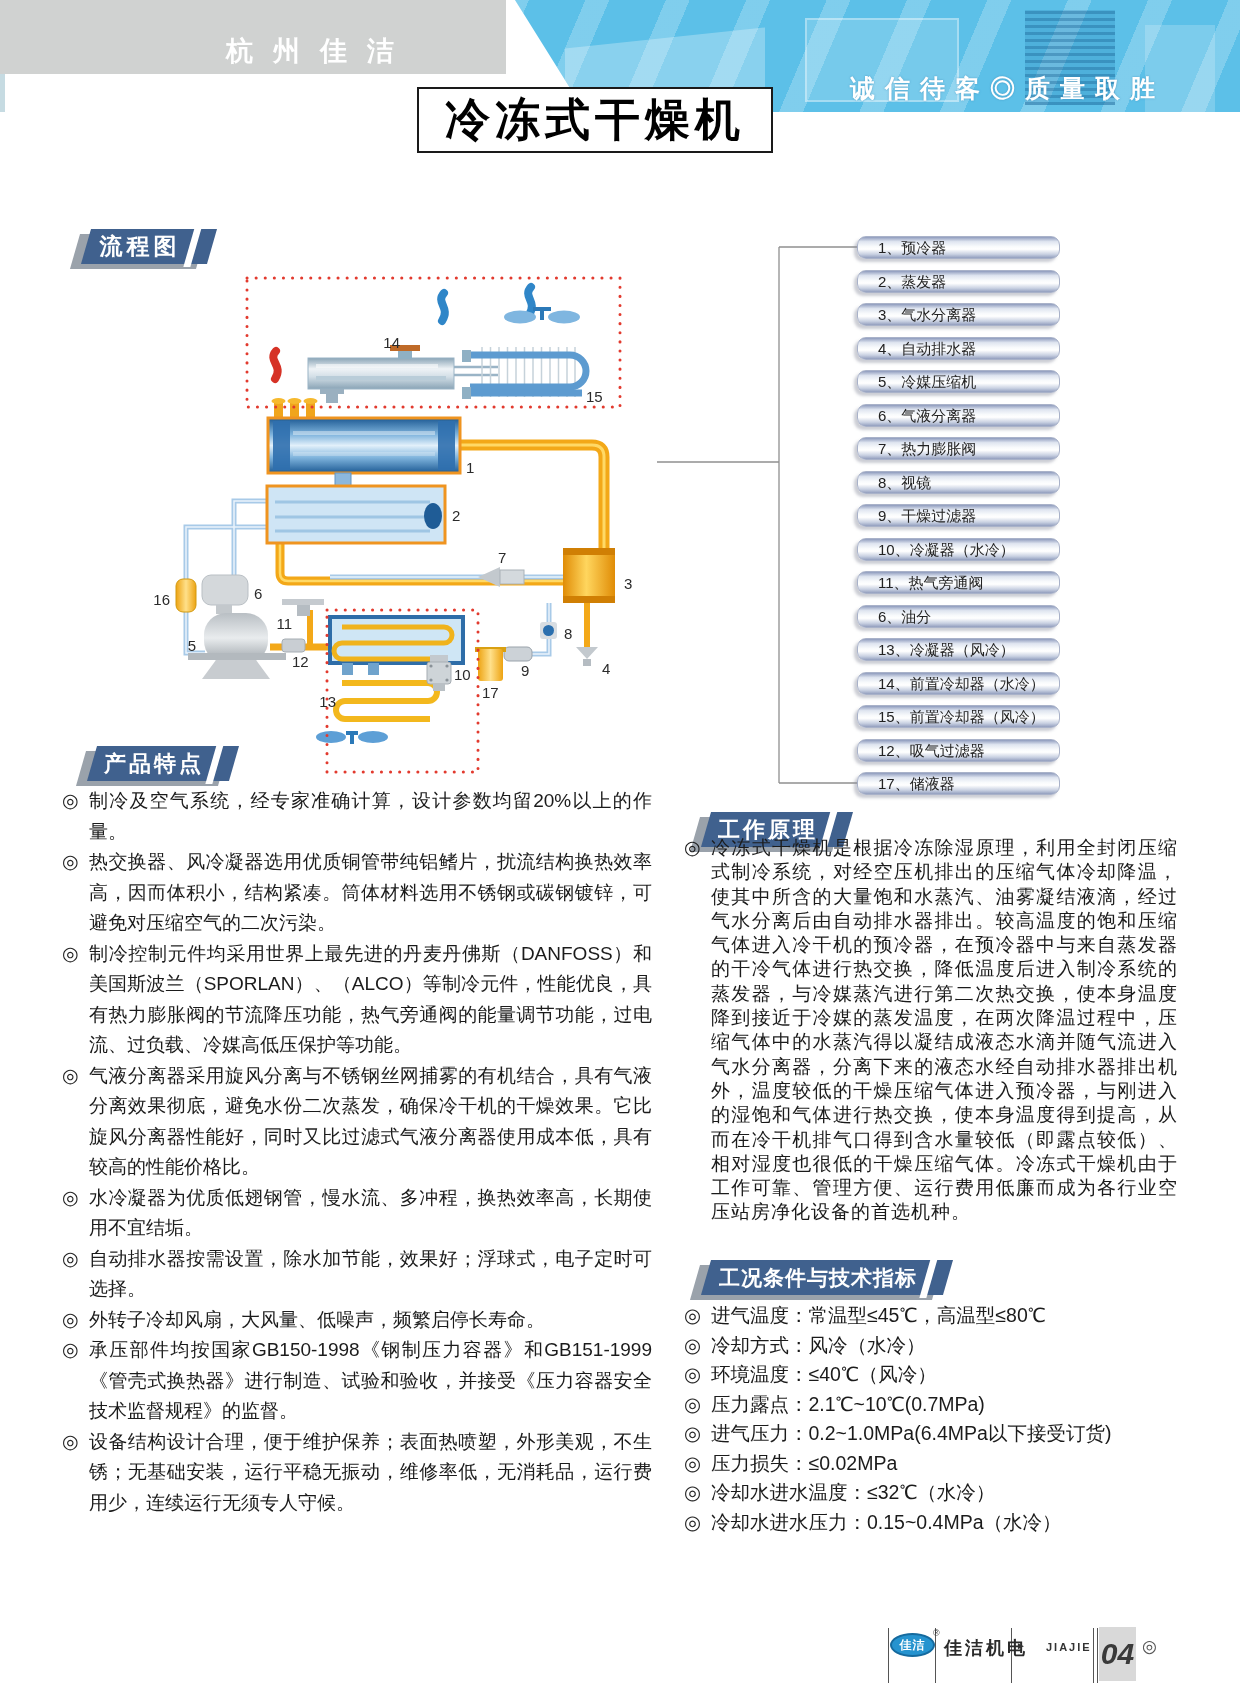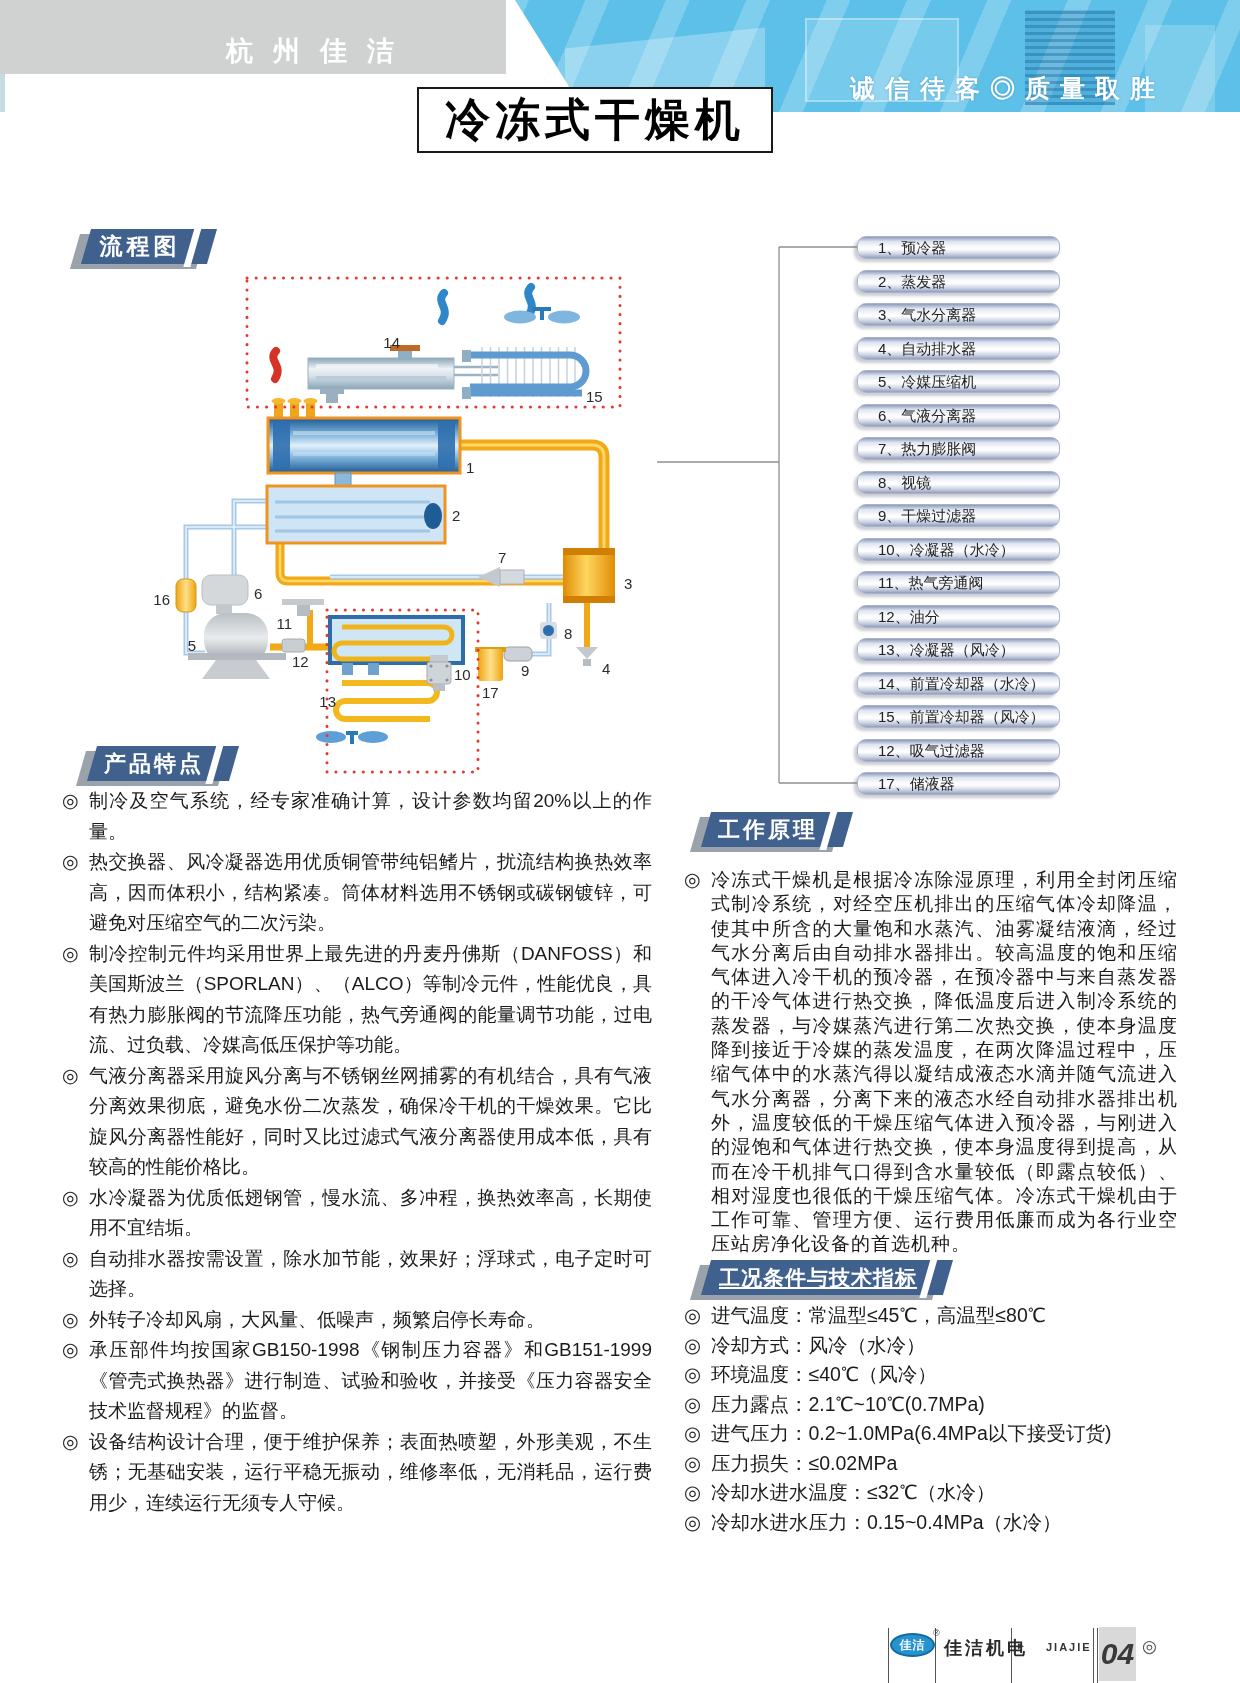--- a/index.html
+++ b/index.html
@@ -39,21 +39,21 @@
   .bar{position:absolute;left:857px;width:203px;height:23px;
        background:linear-gradient(180deg,#8e9bbd 0%,#dfe5f0 22%,#f8fafc 45%,#ffffff 58%,#c9d1e2 82%,#929ebe 100%);
        border:1px solid #a9b2c9;border-radius:9px;box-shadow:-3px 3px 3px rgba(140,145,160,.45);
        font-size:15px;color:#222;line-height:22px;padding-left:20px;box-sizing:border-box;white-space:nowrap;}
 
   
   .blist{position:absolute;list-style:none;margin:0;padding:0;color:#1b1b1b;}
   .blist li{position:relative;padding-left:27px;text-align:justify;}
   .blist li::before{content:"◎";position:absolute;left:0;top:0;color:#222;}
   #features-list{left:62px;top:786px;width:590px;font-size:19px;line-height:30.5px;}
-  #principle-text{left:684px;top:868px;width:494px;font-size:19px;line-height:24.3px;letter-spacing:1px;
+  #principle-text{left:684px;top:836px;width:494px;font-size:19px;line-height:24.3px;letter-spacing:1px;
                   color:#1b1b1b;text-align:justify;position:absolute;padding-left:27px;box-sizing:border-box;}
   #principle-text::before{content:"◎";position:absolute;left:0;top:0;}
   #specs-list{left:684px;top:1301px;width:505px;font-size:19.5px;line-height:29.5px;}
 
   
   .fline{position:absolute;top:1628px;width:1px;height:55px;background:#555;}
   #page-box{left:1099px;top:1627px;width:37px;height:54px;background:#d9d9d9;display:flex;align-items:center;justify-content:center;}
   #page-box span{font-size:30px;font-style:italic;font-weight:bold;color:#3a3a3a;}
   #logo{left:890px;top:1633px;width:45px;height:24px;background:#2593cf;border:2px solid #156a9e;border-radius:50%;
         display:flex;align-items:center;justify-content:center;box-sizing:border-box;}
@@ -101,21 +101,21 @@
   <div class="hdr" style="left:706px;top:812px;width:142px;">
     <div class="accent"></div>
     <div class="bg"></div>
     <div class="slash"></div>
     <div class="txt" style="font-size:22px;letter-spacing:3px;">工作原理</div>
   </div>
   <div class="hdr" style="left:706px;top:1260px;width:242px;">
     <div class="accent"></div>
     <div class="bg"></div>
     <div class="slash"></div>
-    <div class="txt" style="font-size:21px;letter-spacing:1px;text-decoration:underline;">工况条件与技术指标</div>
+    <div class="txt" style="font-size:21px;letter-spacing:1px;">工况条件与技术指标</div>
   </div>
 
   <svg class="abs" id="flow-diagram" style="left:130px;top:255px;" width="530" height="525" viewBox="0 0 530 525">
     <defs>
       <linearGradient id="gV" x1="0" y1="0" x2="0" y2="1">
         <stop offset="0" stop-color="#1d5a94"></stop>
           <stop offset=".3" stop-color="#7fb4dd"></stop>
         <stop offset=".5" stop-color="#e2f0fa"></stop>
           <stop offset=".72" stop-color="#7fb4dd"></stop>
         <stop offset="1" stop-color="#1d5a94"></stop>
@@ -297,21 +297,21 @@
     <div class="bar" style="top:269.5px">2、蒸发器</div>
     <div class="bar" style="top:303px">3、气水分离器</div>
     <div class="bar" style="top:336.5px">4、自动排水器</div>
     <div class="bar" style="top:370px">5、冷媒压缩机</div>
     <div class="bar" style="top:403.5px">6、气液分离器</div>
     <div class="bar" style="top:437px">7、热力膨胀阀</div>
     <div class="bar" style="top:470.5px">8、视镜</div>
     <div class="bar" style="top:504px">9、干燥过滤器</div>
     <div class="bar" style="top:537.5px">10、冷凝器（水冷）</div>
     <div class="bar" style="top:571px">11、热气旁通阀</div>
-    <div class="bar" style="top:604.5px">12、油分</div>
+    <div class="bar" style="top:604.5px">6、油分</div>
     <div class="bar" style="top:638px">13、冷凝器（风冷）</div>
     <div class="bar" style="top:671.5px">14、前置冷却器（水冷）</div>
     <div class="bar" style="top:705px">15、前置冷却器（风冷）</div>
     <div class="bar" style="top:738.5px">12、吸气过滤器</div>
     <div class="bar" style="top:772px">17、储液器</div>
   </div>
 
   <ul class="blist" id="features-list">
     <li>制冷及空气系统，经专家准确计算，设计参数均留20%以上的作量。</li>
     <li>热交换器、风冷凝器选用优质铜管带纯铝鳍片，扰流结构换热效率高，因而体积小，结构紧凑。筒体材料选用不锈钢或碳钢镀锌，可避免对压缩空气的二次污染。</li>

